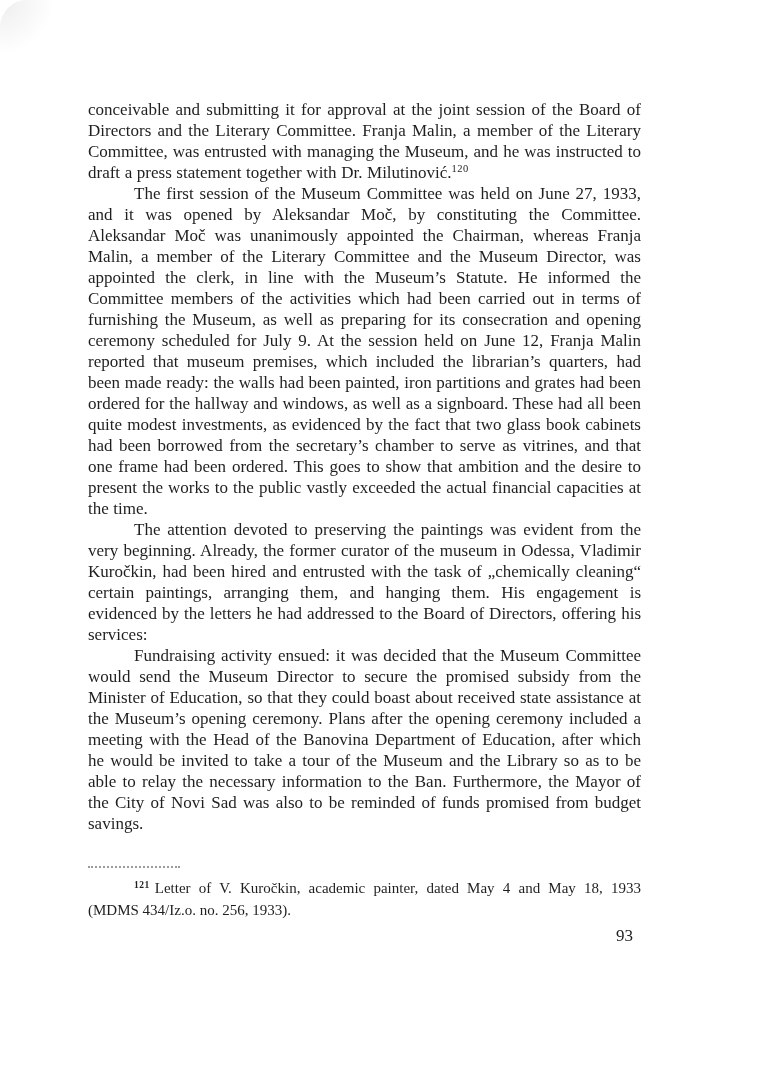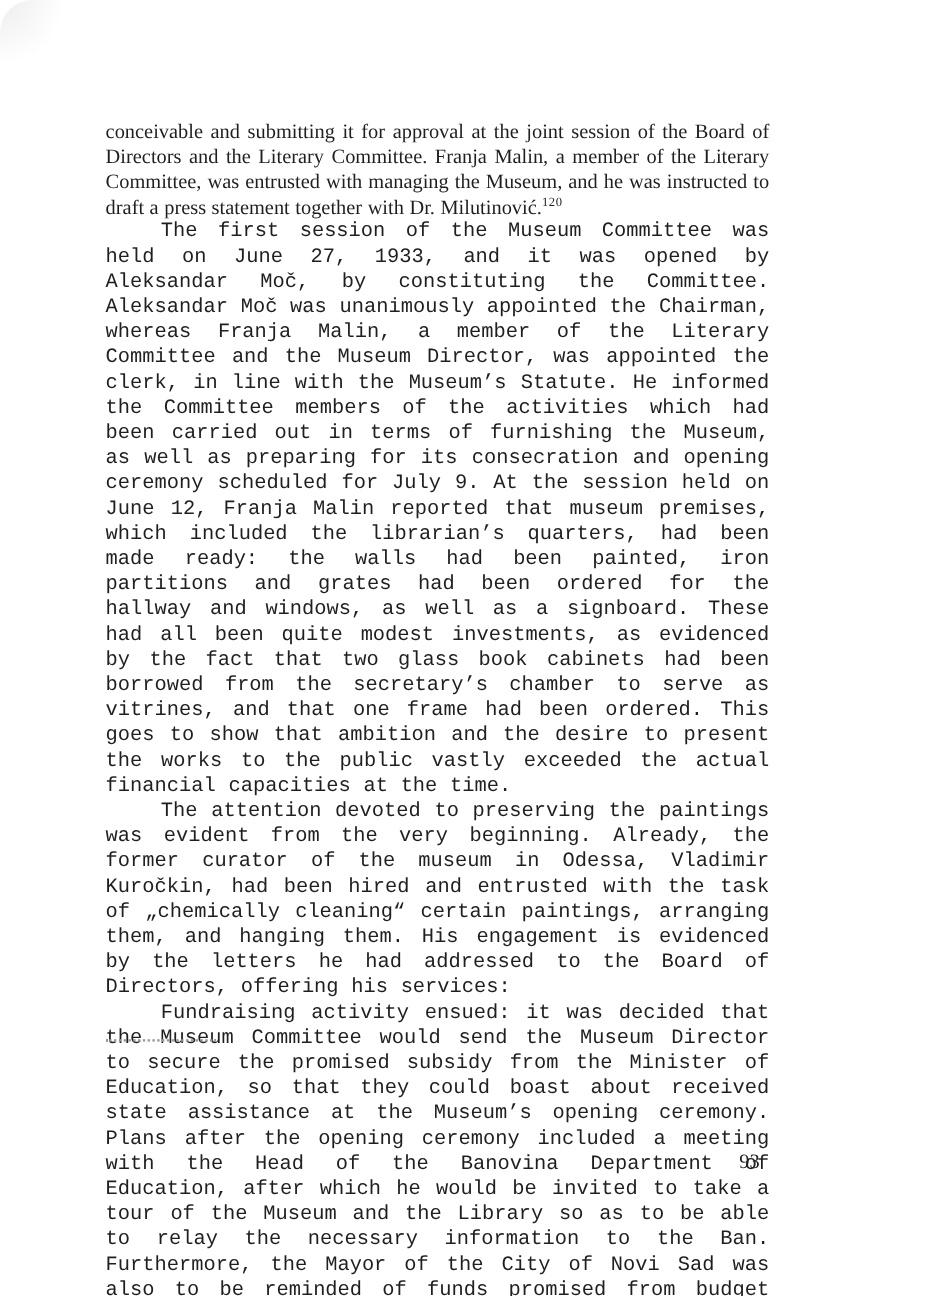--- a/index.html
+++ b/index.html
@@ -35,21 +35,20 @@
   .para {
     margin: 0;
     font-size: 17px;
     line-height: 21px;
     text-align: justify;
     text-indent: 0;
     word-spacing: 0.02em;
   }
   .para.indent {
     text-indent: 46px;
-    font-family: Liberation Mono, monospace;
   }
   .para sup {
     font-size: 10.5px;
     line-height: 0;
     vertical-align: 6px;
     letter-spacing: 0.5px;
   }
   .footnote-sep {
     position: absolute;
     left: 88px;
@@ -78,35 +77,35 @@
     vertical-align: 5px;
     letter-spacing: 0.5px;
     margin-right: 5px;
   }
   .page-number {
     position: absolute;
     left: 616px;
     top: 925px;
     font-size: 17px;
     line-height: 21px;
-    margin-top: 32px;
   }
 </style>
 </head>
 <body>
 
 <div class="page">
   <div class="page-edge-shadow"></div>
 
   <div class="text-block" id="body-text">
       <p class="para">conceivable and submitting it for approval at the joint session of the Board of Directors and the Literary Committee. Franja Malin, a member of the Literary Committee, was entrusted with managing the Museum, and he was instructed to draft a press statement together with Dr. Milutinović.<sup>120</sup></p>
       <p class="para indent">The first session of the Museum Committee was held on June 27, 1933, and it was opened by Aleksandar Moč, by constituting the Committee. Aleksandar Moč was unanimously appointed the Chairman, whereas Franja Malin, a member of the Literary Committee and the Museum Director, was appointed the clerk, in line with the Museum’s Statute. He informed the Committee members of the activities which had been carried out in terms of furnishing the Museum, as well as preparing for its consecration and opening ceremony scheduled for July 9. At the session held on June 12, Franja Malin reported that museum premises, which included the librarian’s quarters, had been made ready: the walls had been painted, iron partitions and grates had been ordered for the hallway and windows, as well as a signboard. These had all been quite modest investments, as evidenced by the fact that two glass book cabinets had been borrowed from the secretary’s chamber to serve as vitrines, and that one frame had been ordered. This goes to show that ambition and the desire to present the works to the public vastly exceeded the actual financial capacities at the time.</p>
       <p class="para indent">The attention devoted to preserving the paintings was evident from the very beginning. Already, the former curator of the museum in Odessa, Vladimir Kuročkin, had been hired and entrusted with the task of „chemically cleaning“ certain paintings, arranging them, and hanging them. His engagement is evidenced by the letters he had addressed to the Board of Directors, offering his services:</p>
       <p class="para indent">Fundraising activity ensued: it was decided that the Museum Committee would send the Museum Director to secure the promised subsidy from the Minister of Education, so that they could boast about received state assistance at the Museum’s opening ceremony. Plans after the opening ceremony included a meeting with the Head of the Banovina Department of Education, after which he would be invited to take a tour of the Museum and the Library so as to be able to relay the necessary information to the Ban. Furthermore, the Mayor of the City of Novi Sad was also to be reminded of funds promised from budget savings.</p>
     </div>
 
   <div class="footnote-sep"></div>
 
   <div class="footnotes" id="footnotes">
+      <p class="fn"><sup>121</sup>Letter of V. Kuročkin, academic painter, dated May 4 and May 18, 1933 (MDMS 434/Iz.o. no. 256, 1933).</p>
     </div>
 
   <div class="page-number">93</div>
 </div>
 
 </body></html>

